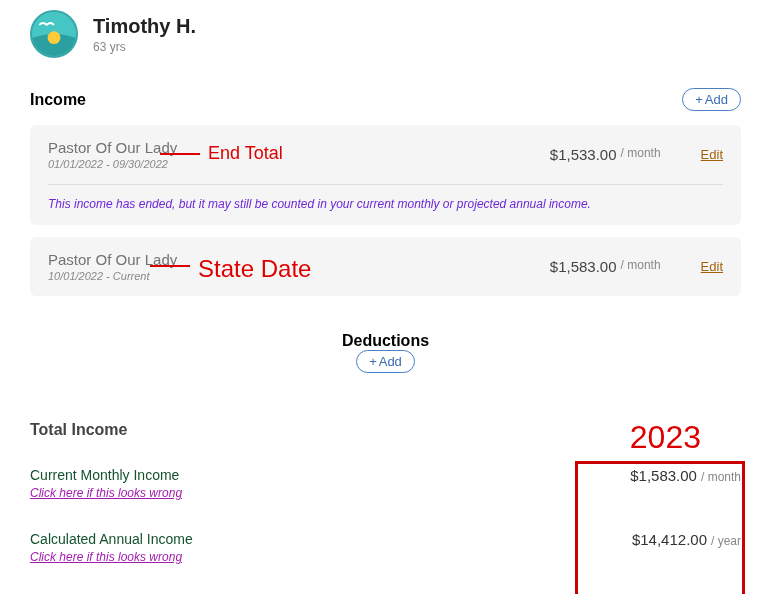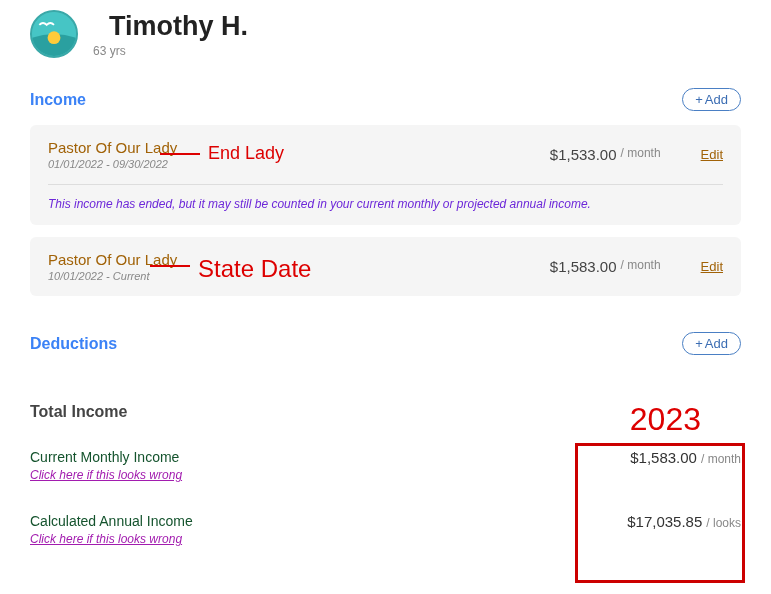--- a/index.html
+++ b/index.html
@@ -11,38 +11,38 @@
       padding: 10px 30px 20px 30px;
     }
     .header { display: flex; align-items: center; gap: 15px; margin-bottom: 30px; }
     .avatar {
       width: 48px; height: 48px; border-radius: 50%;
       background: #4bc0c0; border: 2px solid #3aa8a8;
       display: flex; align-items: center; justify-content: center;
       position: relative; overflow: hidden;
     }
     .avatar svg { width: 100%; height: 100%; }
-    .person-name { font-size: 27px; font-weight: 700; color: #222; margin-left: 16px; }
+    .person-name { font-size: 20px; font-weight: 700; color: #222; }
     .person-age { font-size: 12px; color: #888; margin-top: 2px; }
 
     .section-title-row { display: flex; justify-content: space-between; align-items: center; margin-bottom: 14px; margin-top: 20px; }
-    .section-title { font-size: 16px; font-weight: 600; color: #3b82f6; }
+    .section-title { font-size: 16px; font-weight: 600; color: #000000; }
     .add-btn {
       border: 1px solid #4a7fc4; color: #3b6db3; background: #fff;
       border-radius: 14px; padding: 3px 12px; font-size: 13px; cursor: pointer;
       display: flex; align-items: center; gap: 2px;
     }
 
     .income-card {
       background: #f5f5f5; border-radius: 6px; padding: 14px 18px;
       margin-bottom: 12px; position: relative;
     }
     .income-row { display: flex; align-items: center; justify-content: space-between; }
     .income-left { flex: 1; }
-    .income-name { font-size: 15px; color: #a16207; }
+    .income-name { font-size: 15px; color: #737373; }
     .income-dates { font-size: 11px; color: #888; font-style: italic; margin-top: 2px; }
     .income-amount-col { display: flex; align-items: flex-start; margin-right: 40px; }
     .income-amount { font-size: 15px; color: #444; }
     .income-period { font-size: 12px; color: #888; margin-left: 4px; }
     .edit-link { color: #a16207; font-size: 13px; text-decoration: underline; cursor: pointer; }
 
     .income-note {
       border-top: 1px solid #ddd; margin-top: 14px; padding-top: 12px;
       font-size: 12px; color: #6d28d9; font-style: italic;
     }
@@ -100,42 +100,42 @@
       </div>
       <div class="income-amount-col">
         <span class="income-amount">$1,533.00</span>
         <span class="income-period">/ month</span>
       </div>
       <a class="edit-link">Edit</a>
     </div>
     <div class="income-note">This income has ended, but it may still be counted in your current monthly or projected annual income.</div>
   </div>
   <div class="annot-line1" style="left:130px; top:28px; width:40px;"></div>
-  <div class="annot-text" style="left:178px; top:18px; font-size:18px;">End Lady</div>
+  <div class="annot-text" style="left:178px; top:18px; font-size:18px;">End Total</div>
 </div>
 
 <div class="card-wrap">
   <div class="income-card">
     <div class="income-row">
       <div class="income-left">
         <div class="income-name">Pastor Of Our Lady</div>
         <div class="income-dates">10/01/2022 - Current</div>
       </div>
       <div class="income-amount-col">
         <span class="income-amount">$1,583.00</span>
         <span class="income-period">/ month</span>
       </div>
       <a class="edit-link">Edit</a>
     </div>
   </div>
   <div class="annot-line1" style="left:120px; top:28px; width:40px;"></div>
   <div class="annot-text" style="left:168px; top:18px; font-size:24px;">State Date</div>
 </div>
 
-<div class="section-title-row" style="margin-top:36px;">
+<div class="section-title-row" style="margin-top:36px;flex-direction:column;">
   <div class="section-title">Deductions</div>
   <button class="add-btn">
     <span>+</span>
     <span>Add</span>
   </button>
 </div>
 
 <div class="totals-wrap">
   <div class="annot-text" style="right:40px; top:-2px; font-size:32px; font-weight:400;">2023</div>
   <div class="annot-box" style="right:-4px; top:40px; width:170px; height:140px;"></div>
@@ -152,17 +152,17 @@
       <span class="total-period">/ month</span>
     </div>
   </div>
 
   <div class="total-row">
     <div class="total-left">
       <div class="total-label">Calculated Annual Income</div>
       <a class="wrong-link">Click here if this looks wrong</a>
     </div>
     <div class="total-right">
-      <span class="total-amount">$17,035.85</span>
-      <span class="total-period">/ looks</span>
+      <span class="total-amount">$14,412.00</span>
+      <span class="total-period">/ year</span>
     </div>
   </div>
 </div>
 
 </body></html>

